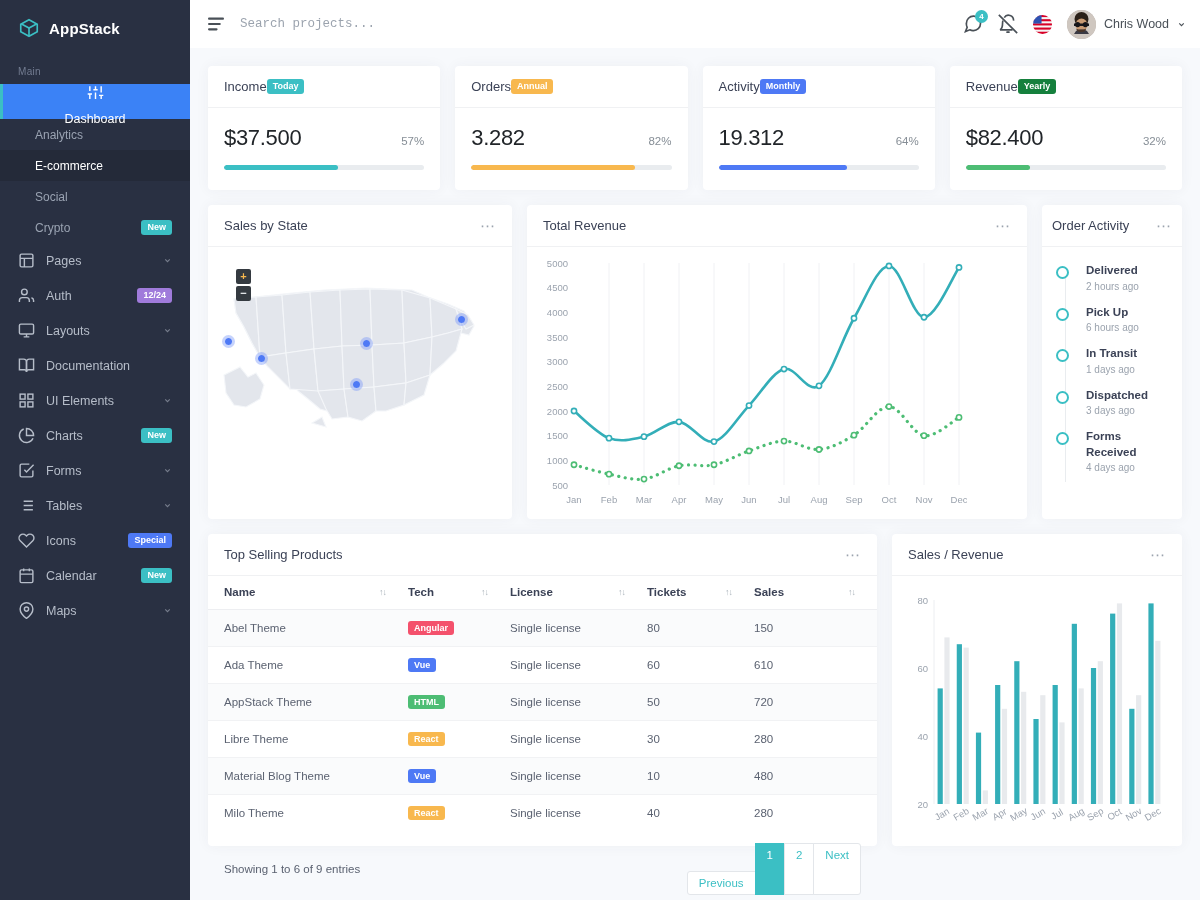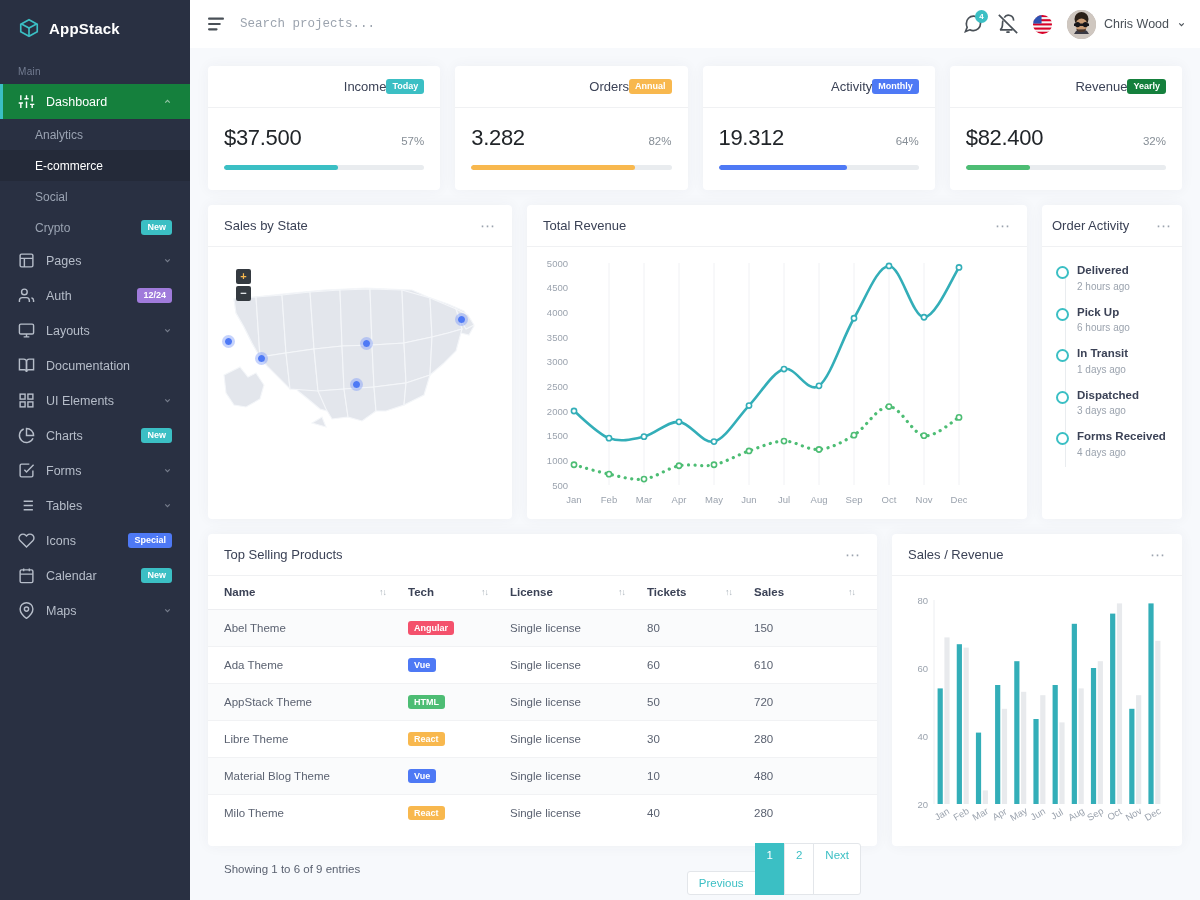--- a/index.html
+++ b/index.html
@@ -26,21 +26,21 @@
   .nav-header {
     font-size: 10px; color: #737c91; padding: 14px 18px 7px 18px;
     letter-spacing: .3px;
   }
   .nav-item {
     display: flex; align-items: center; gap: 11px;
     height: 35px; padding: 0 18px; font-size: 12.5px; color: #b6bdc9;
     position: relative; cursor: pointer;
   }
   .nav-item.active {
-    background: #15803d; color: #fff;
+    background: #3b82f6; color: #fff; flex-direction: column;
   }
   .nav-item.active::before {
     content:""; position:absolute; left:0; top:0; bottom:0; width:3px; background:#3bbfc4;
   }
   .nav-item .ico { width: 17px; height: 17px; flex: 0 0 17px; display: block; }
   .nav-item .lbl { flex: 1; white-space: nowrap; }
   .chev { width: 9px; height: 9px; opacity: .55; }
   .sub-item {
     height: 31px; display: flex; align-items: center;
     padding: 0 18px 0 35px; font-size: 12px; color: #9aa3b2; cursor: pointer;
@@ -89,21 +89,21 @@
   .card-head {
     height: 42px; display: flex; align-items: center; justify-content: space-between;
     padding: 0 16px; border-bottom: 1px solid #f0f1f3;
   }
   .card-title { font-size: 13px; font-weight: 400; color: #3b4256; }
   .dots { color: #9ba3ae; font-size: 15px; letter-spacing: 1px; cursor: pointer; line-height: 1; }
 
   
   .stat { flex: 1; }
   .stat-head {
-    height: 42px; display: flex; align-items: center; justify-content: flex-end;
+    height: 42px; display: flex; align-items: center; justify-content: flex-start;
     padding: 0 16px; border-bottom: 1px solid #f0f1f3;
   }
   .stat-body { padding: 17px 16px 20px 16px; }
   .stat-row { display: flex; align-items: baseline; justify-content: space-between; }
   .stat-value { font-size: 22px; font-weight: 400; color: #212529; letter-spacing: -.3px; }
   .stat-pct { font-size: 11.5px; color: #868e96; }
   .pbar { height: 5px; background: #e9ecef; border-radius: 3px; margin-top: 14px; overflow: hidden; }
   .pbar > div { height: 100%; border-radius: 3px; }
 
   
@@ -123,21 +123,21 @@
     background-clip: padding-box; cursor: pointer;
   }
 
   
   .revenue-card { flex: 1; height: 314px; }
 
   
   .activity-card { width: 140px; flex: 0 0 140px; height: 314px; }
   .timeline { padding: 16px 10px 10px 14px; position: relative; }
   .tl-line { position: absolute; left: 23px; top: 26px; bottom: 14px; width: 1px; background: #e9ecef; }
-  .tl-item { display: flex; gap: 8px; margin-bottom: 13px; position: relative; }
+  .tl-item { display: flex; gap: 17px; margin-bottom: 13px; position: relative; }
   .tl-dot {
     width: 13px; height: 13px; border-radius: 50%; border: 2px solid #3bbfc4;
     background: #fff; flex: 0 0 13px; margin-top: 3px; z-index: 2;
   }
   .tl-title { font-size: 11.5px; font-weight: 700; color: #3b4256; line-height: 1.35; }
   .tl-time { font-size: 10px; color: #9ba3ae; margin-top: 2px; }
 
   
   .products-card { flex: 1; height: 312px; }
   table { width: 100%; border-collapse: collapse; }

